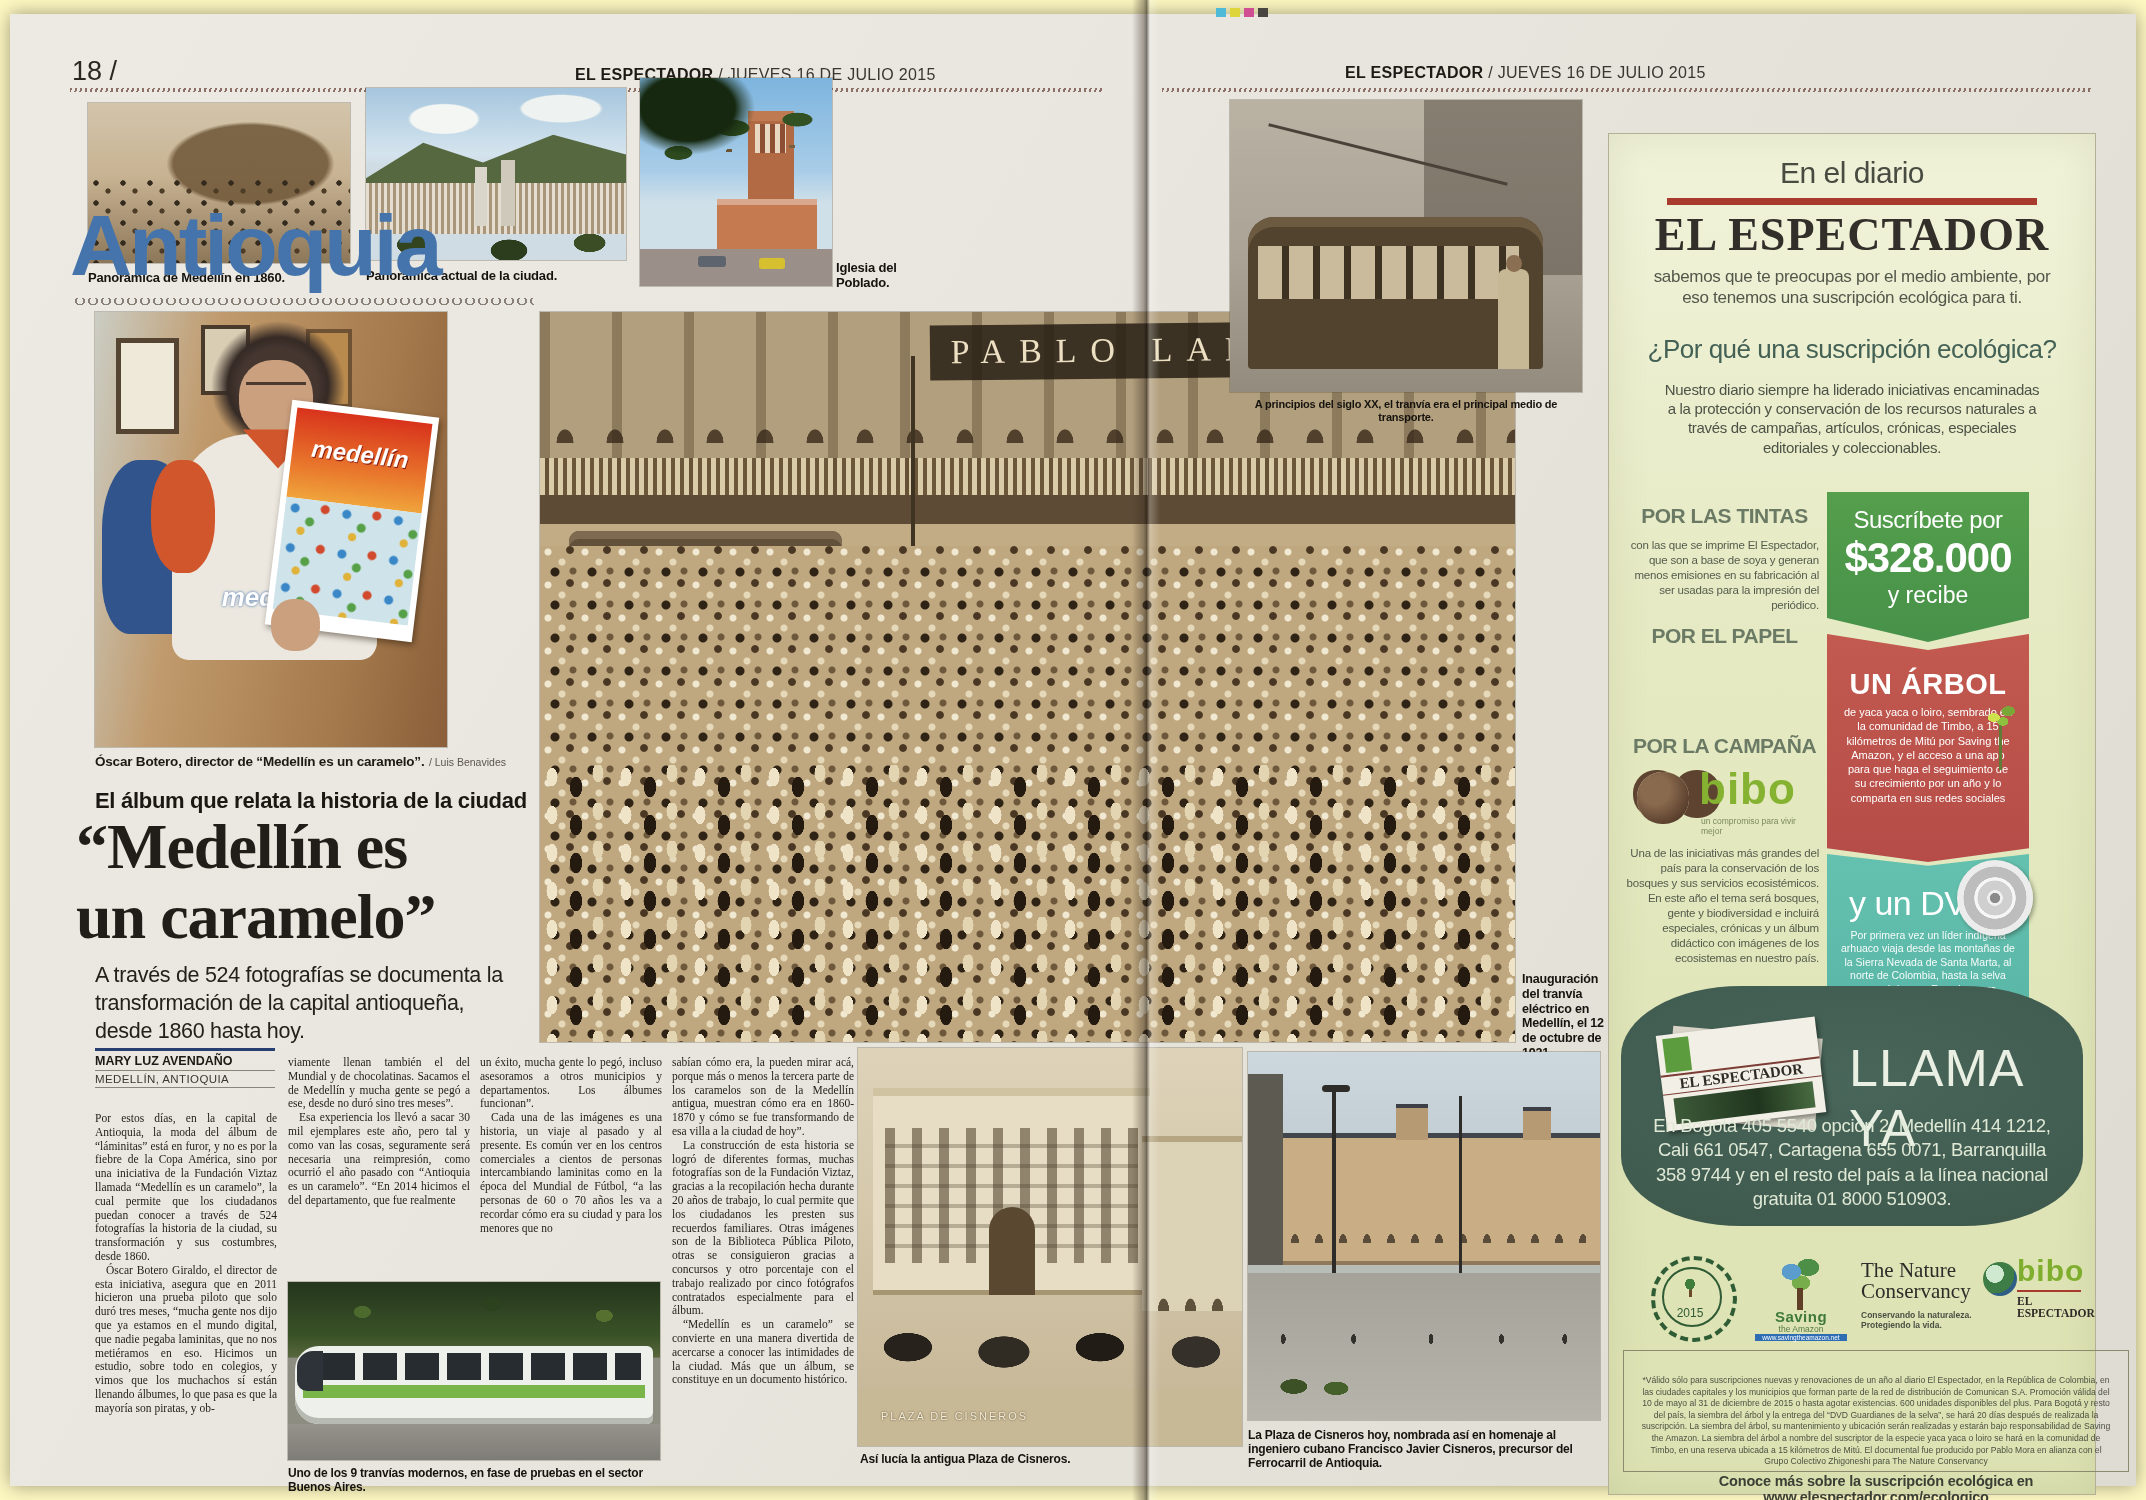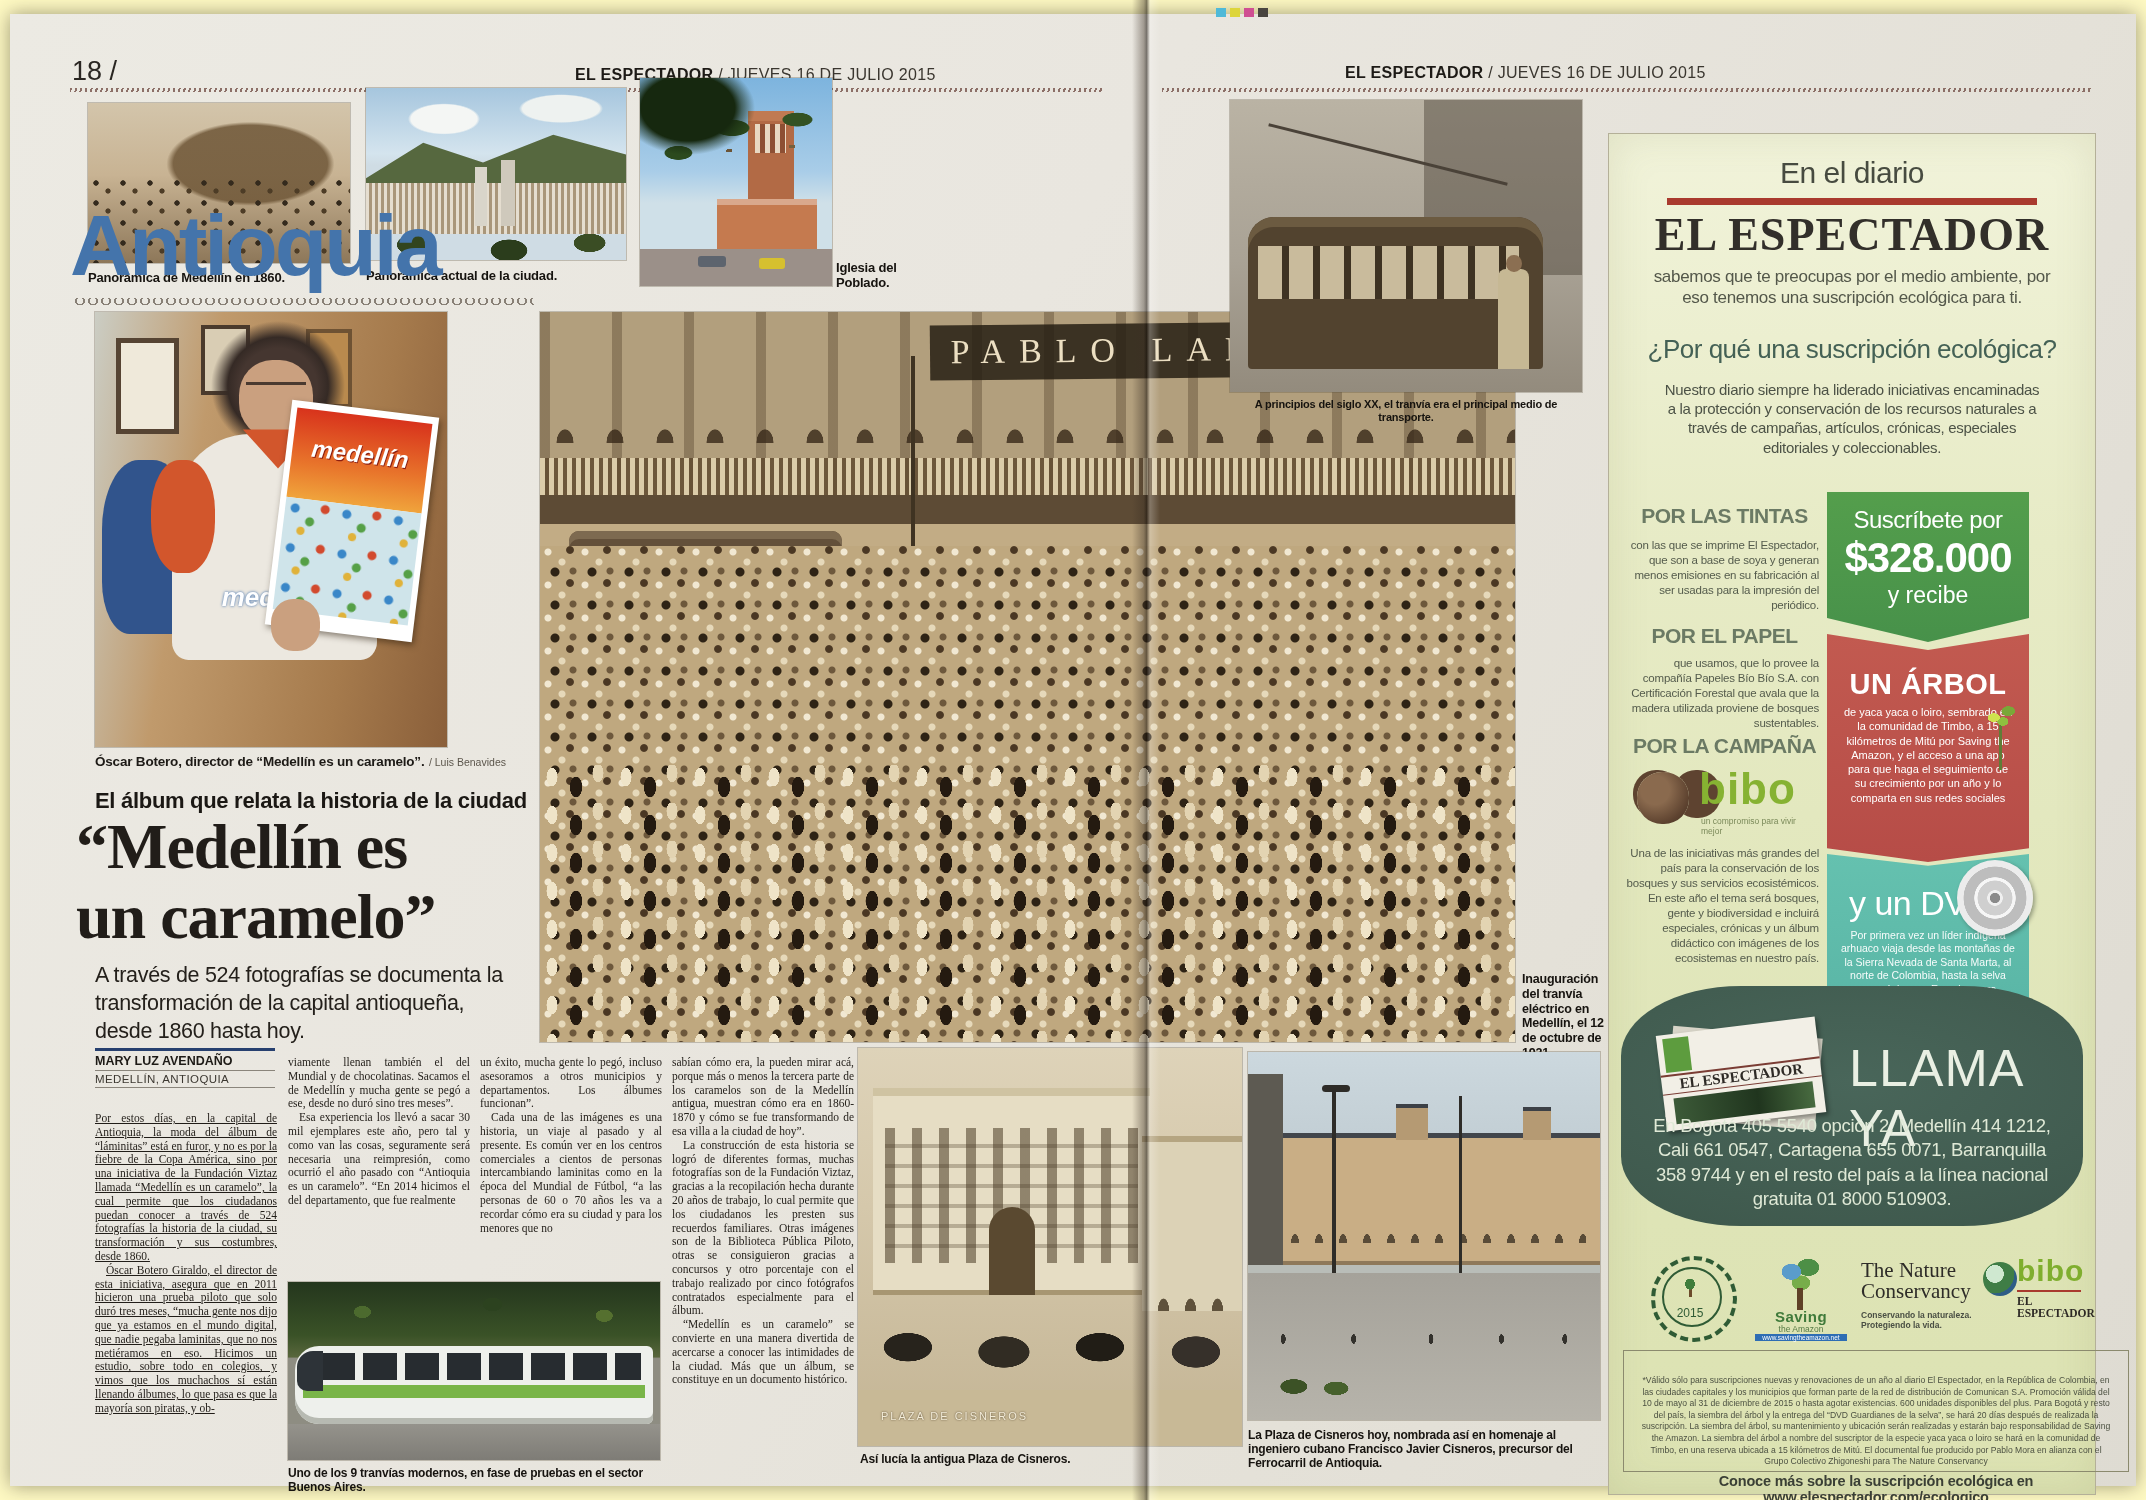--- a/index.html
+++ b/index.html
@@ -129,21 +129,21 @@
   <div class="abs" style="left:95px;top:962px;width:430px;font-size:21.5px;line-height:1.3;letter-spacing:-.3px;color:#24201b;">A través de 524 fotografías se documenta la transformación de la capital antioqueña, desde 1860 hasta hoy.</div>
 
   <div class="abs" style="left:95px;top:1048px;width:180px;">
     <div style="height:3px;background:#27406f;"></div>
     <div style="font-size:12.5px;font-weight:bold;padding:3px 0 2px;">MARY LUZ AVENDAÑO</div>
     <div style="height:1px;background:#8a857b;"></div>
     <div style="font-size:11.5px;color:#3c3831;letter-spacing:.4px;padding:2px 0;">MEDELLÍN, ANTIOQUIA</div>
     <div style="height:1px;background:#8a857b;"></div>
   </div>
 
-  <div class="body-col" style="left:95px;top:1112px;height:352px;text-decoration:underline;">
+  <div class="body-col" style="left:95px;top:1112px;height:352px;">
     <p>Por estos días, en la capital de Antioquia, la moda del álbum de “láminitas” está en furor, y no es por la fiebre de la Copa América, sino por una iniciativa de la Fundación Viztaz llamada “Medellín es un caramelo”, la cual permite que los ciudadanos puedan conocer a través de 524 fotografías la historia de la ciudad, su transformación y sus costumbres, desde 1860.</p>
     <p>Óscar Botero Giraldo, el director de esta iniciativa, asegura que en 2011 hicieron una prueba piloto que solo duró tres meses, “mucha gente nos dijo que ya estamos en el mundo digital, que nadie pegaba laminitas, que no nos metiéramos en eso. Hicimos un estudio, sobre todo en colegios, y vimos que los muchachos sí están llenando álbumes, lo que pasa es que la mayoría son piratas, y ob-</p>
   </div>
   <div class="body-col" style="left:288px;top:1056px;height:216px;">
     <p>viamente llenan también el del Mundial y de chocolatinas. Sacamos el de Medellín y mucha gente se pegó a ese, desde no duró sino tres meses”.</p>
     <p>Esa experiencia los llevó a sacar 30 mil ejemplares este año, pero tal y como van las cosas, seguramente será necesaria una reimpresión, como ocurrió el año pasado con “Antioquia es un caramelo”. “En 2014 hicimos el del departamento, que fue realmente</p>
   </div>
   <div class="body-col" style="left:480px;top:1056px;height:216px;">
     <p>un éxito, mucha gente lo pegó, incluso asesoramos a otros municipios y departamentos. Los álbumes funcionan”.</p>
     <p>Cada una de las imágenes es una historia, un viaje al pasado y al presente. Es común ver en los centros comerciales a cientos de personas intercambiando laminitas como en la época del Mundial de Fútbol, “a las personas de 60 o 70 años les va a recordar cómo era su ciudad y para los menores que no</p>
@@ -221,21 +221,20 @@
     <div class="abs ctr" style="left:0;top:22px;width:100%;font-size:30px;color:#474b40;letter-spacing:-.5px;">En el diario</div>
     <div class="abs" style="left:58px;top:64px;width:370px;height:7px;background:#a93a2e;"></div>
     <div class="abs ctr serif" style="left:0;top:74px;width:100%;font-size:46px;font-weight:bold;color:#322f2a;letter-spacing:1px;">EL ESPECTADOR</div>
     <div class="abs ctr" style="left:38px;top:132px;width:410px;font-size:17px;line-height:1.25;color:#53574a;letter-spacing:-.3px;">sabemos que te preocupas por el medio ambiente, por eso tenemos una suscripción ecológica para ti.</div>
     <div class="abs ctr" style="left:0;top:200px;width:100%;font-size:26px;color:#446155;letter-spacing:-.5px;">¿Por qué una suscripción ecológica?</div>
     <div class="abs ctr" style="left:55px;top:246px;width:376px;font-size:15px;line-height:1.28;color:#4c5246;letter-spacing:-.3px;">Nuestro diario siempre ha liderado iniciativas encaminadas a la protección y conservación de los recursos naturales a través de campañas, artículos, crónicas,  especiales editoriales y coleccionables.</div>
 
     <div class="abs ctr adh" style="left:18px;top:370px;width:195px;font-size:21px;">POR LAS TINTAS</div>
     <div class="abs rt adsmall" style="left:20px;top:404px;width:190px;">con las que se imprime El Espectador, que son a base de soya y generan menos emisiones en su fabricación al ser usadas para la impresión del periódico.</div>
     <div class="abs ctr adh" style="left:18px;top:490px;width:195px;font-size:21px;">POR EL PAPEL</div>
-    <div class="abs rt adsmall" style="left:20px;top:522px;width:190px;">que usamos, que lo provee la compañía Papeles Bío Bío S.A. con Certificación Forestal que avala que la madera utilizada proviene de bosques sustentables.</div>
     <div class="abs ctr adh" style="left:18px;top:600px;width:195px;font-size:21px;">POR LA CAMPAÑA</div>
     <div class="abs" style="left:28px;top:634px;width:180px;height:66px;">
       <div class="abs" style="left:0;top:4px;width:52px;height:52px;background:radial-gradient(circle at 35% 35%,#8a6a4e 0 30%,#5e4330 70%,#3f2d20 100%);border-radius:48%;box-shadow:-6px -4px 0 -2px #5e4330,34px -4px 0 -2px #5e4330;"></div>
       <div class="abs" style="left:62px;top:-4px;font-size:44px;font-weight:800;color:#86b232;letter-spacing:1px;">bibo</div>
       <div class="abs" style="left:64px;top:48px;font-size:8.5px;color:#7b8a5a;">un compromiso para vivir mejor</div>
     </div>
     <div class="abs rt adsmall" style="left:14px;top:712px;width:196px;">Una de las iniciativas más grandes del país para la conservación de los bosques y sus servicios ecosistémicos. En este año el tema será bosques, gente y biodiversidad e incluirá especiales, crónicas y un álbum didáctico con imágenes de los ecosistemas en nuestro país.</div>
 
     <div class="abs" style="left:218px;top:358px;width:202px;height:150px;background:linear-gradient(180deg,#549e4c,#47914a);clip-path:polygon(0 0,100% 0,100% 84%,50% 100%,0 84%);">
       <div class="ctr white" style="margin-top:14px;font-size:24px;letter-spacing:-.5px;">Suscríbete por</div>

